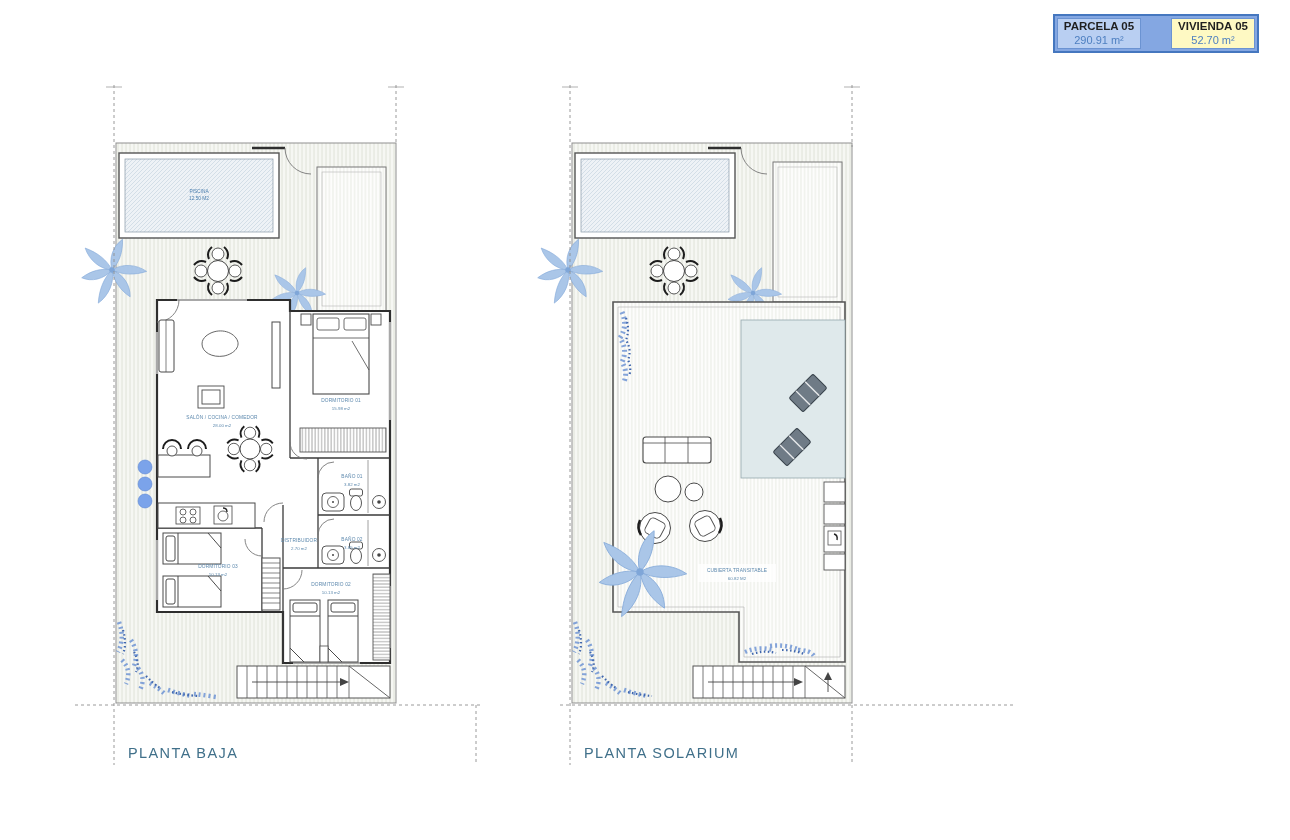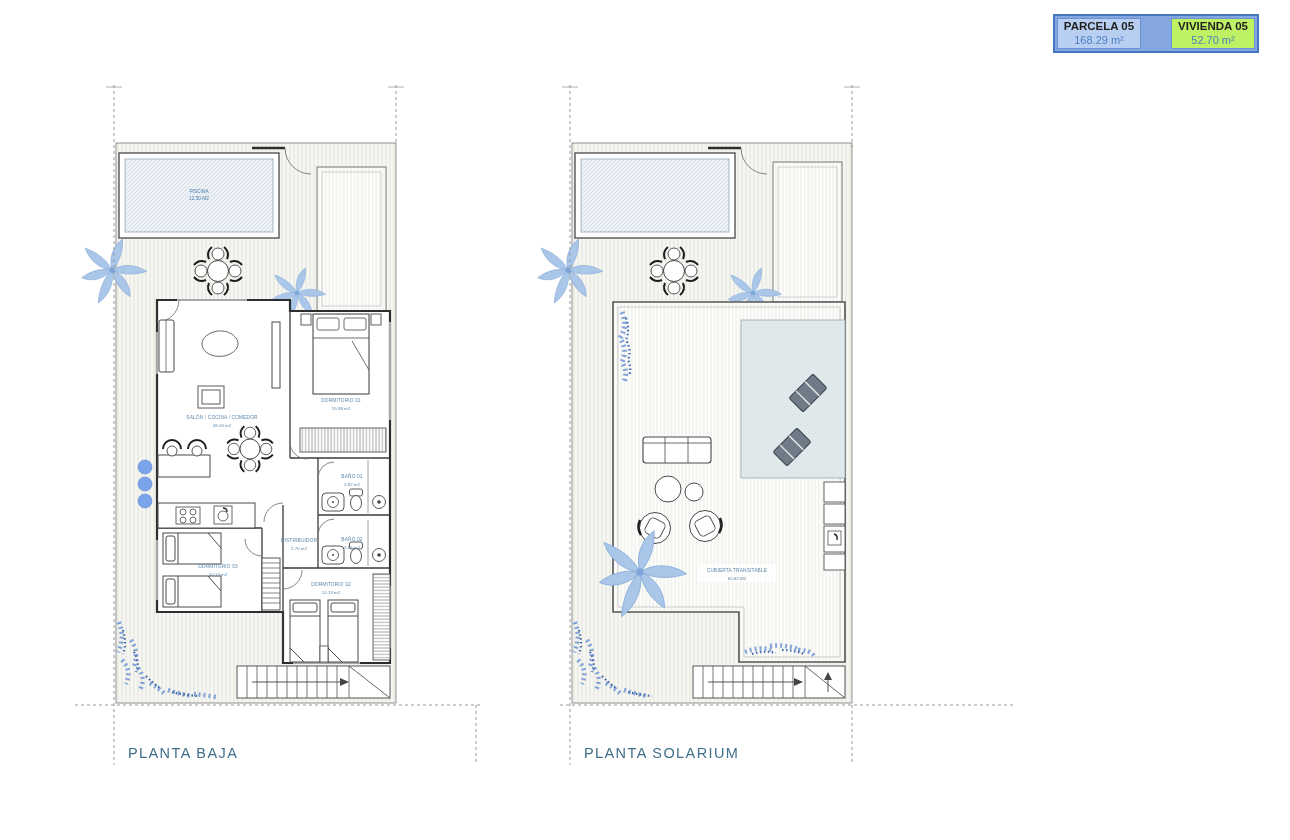--- a/index.html
+++ b/index.html
@@ -16,21 +16,21 @@
   #legend{
     position:absolute;left:1053px;top:14px;width:206px;height:39px;
     background:#84a7e2;border:2px solid #4577bf;box-sizing:border-box;
     display:flex;align-items:stretch;padding:2px;
   }
   .lcell{
     width:84px;display:flex;flex-direction:column;align-items:center;
     justify-content:center;line-height:1.25;box-sizing:border-box;
   }
   .lcell.parcela{background:#b9cff2;border:1px solid #6b93d2;}
-  .lcell.vivienda{background:#bef264;border:1px solid #6b93d2;margin-left:auto;}
+  .lcell.vivienda{background:#fef9c3;border:1px solid #6b93d2;margin-left:auto;}
   .lcell .lbl{font-size:11.5px;color:#1f1f1f;font-weight:700;white-space:nowrap;}
   .lcell .val{font-size:11px;color:#4d7fc0;white-space:nowrap;}
 </style>
 </head>
 <body>
 
 <svg width="0" height="0">
   <defs>
     <pattern id="pGarden" width="4" height="4" patternUnits="userSpaceOnUse">
       <rect width="4" height="4" fill="#f6f7f3"></rect>
@@ -119,21 +119,21 @@
     <g id="stool">
       <circle cy="2" r="5" fill="#ffffff" stroke="#444444" stroke-width="0.9"></circle>
       <path d="M-9,0 a9,9 0 0 1 18,0" fill="none" stroke="#1d1d1d" stroke-width="2"></path>
     </g>
   </defs>
 </svg>
 
 <div id="legend">
   <div class="lcell parcela">
     <span class="lbl">PARCELA 05</span>
-    <span class="val">168.29 m²</span>
+    <span class="val">290.91 m²</span>
   </div>
   <div class="lcell vivienda">
     <span class="lbl">VIVIENDA 05</span>
     <span class="val">52.70 m²</span>
   </div>
 </div>
 
 <svg style="left:70px;top:75px;width:430px;height:700px" viewBox="70 75 430 700">
 
   <g>

